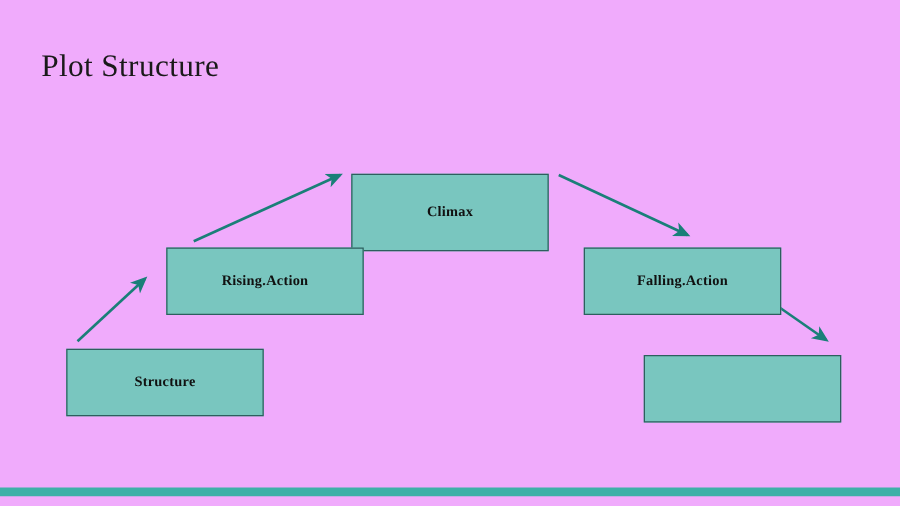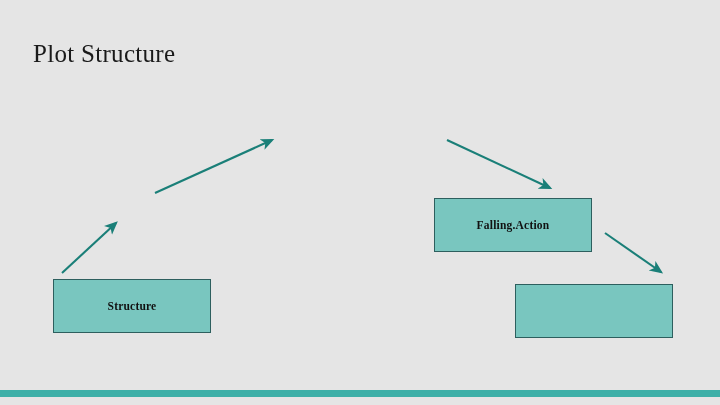--- a/index.html
+++ b/index.html
@@ -4,21 +4,21 @@
 <style>
   html, body {
     margin: 0;
     padding: 0;
     background: #fdfaec;
   }
   #slide {
     position: relative;
     width: 720px;
     height: 405px;
-    background: #e5e5e5;
+    background: #f0abfc;
     overflow: hidden;
     font-family: "Liberation Serif", serif;
   }
   #title {
     position: absolute;
     left: 33px;
     top: 40px;
     font-family: "Liberation Serif", serif;
     font-size: 25px;
     color: #1a1a1a;
@@ -73,23 +73,29 @@
       </marker>
     </defs>
     <g stroke="#1a7f78" stroke-width="2.1" fill="none" marker-end="url(#ah)">
       <line x1="62" y1="273" x2="116" y2="223"></line>
       <line x1="155" y1="193" x2="272" y2="140"></line>
       <line x1="447" y1="140" x2="550" y2="188"></line>
       <line x1="605" y1="233" x2="661" y2="272"></line>
     </g>
   </svg>
 
+  <div class="box" style="left:281px; top:139px; width:158px; height:62px;">
+    <span class="box-label">Climax</span>
+  </div>
 
+  <div class="box" style="left:133px; top:198px; width:158px; height:54px;">
+    <span class="box-label">Rising.Action</span>
+  </div>
 
-  <div class="box" style="left:434px; top:198px; width:158px; height:54px;">
+  <div class="box" style="left:467px; top:198px; width:158px; height:54px;">
     <span class="box-label">Falling.Action</span>
   </div>
 
   <div class="box" style="left:53px; top:279px; width:158px; height:54px;">
     <span class="box-label">Structure</span>
   </div>
 
   <div class="box" style="left:515px; top:284px; width:158px; height:54px;">
     <span class="box-label"></span>
   </div>

